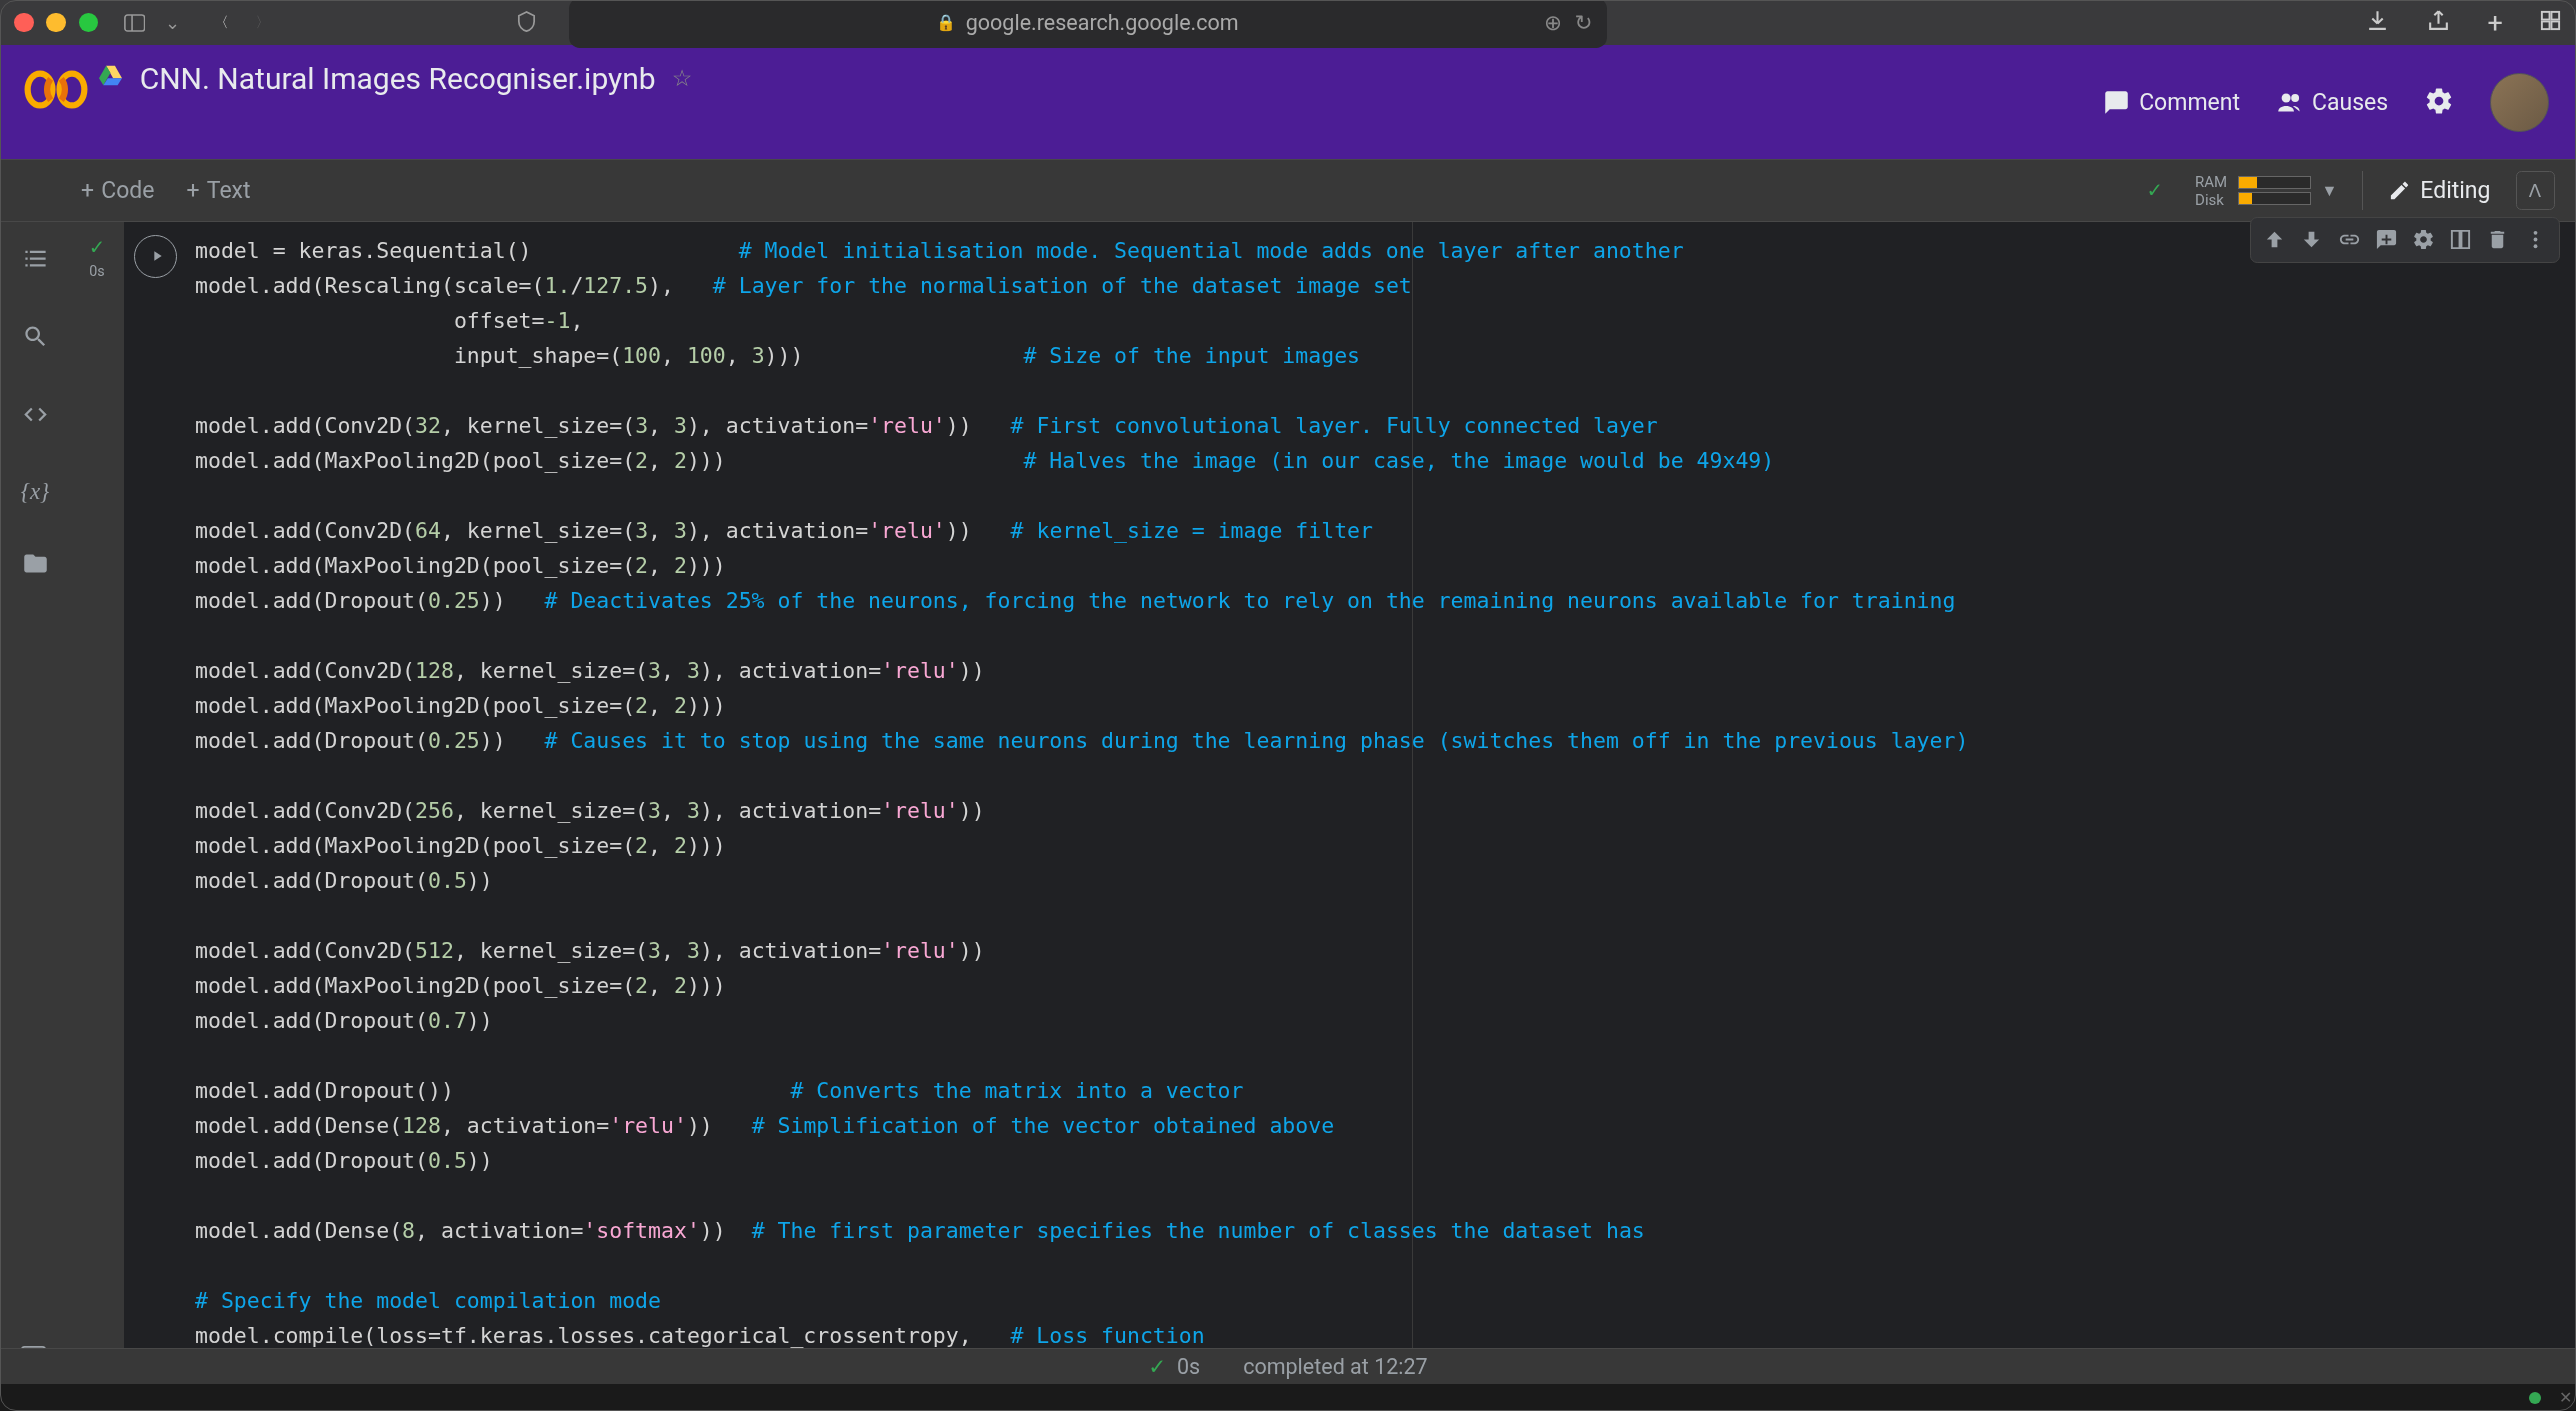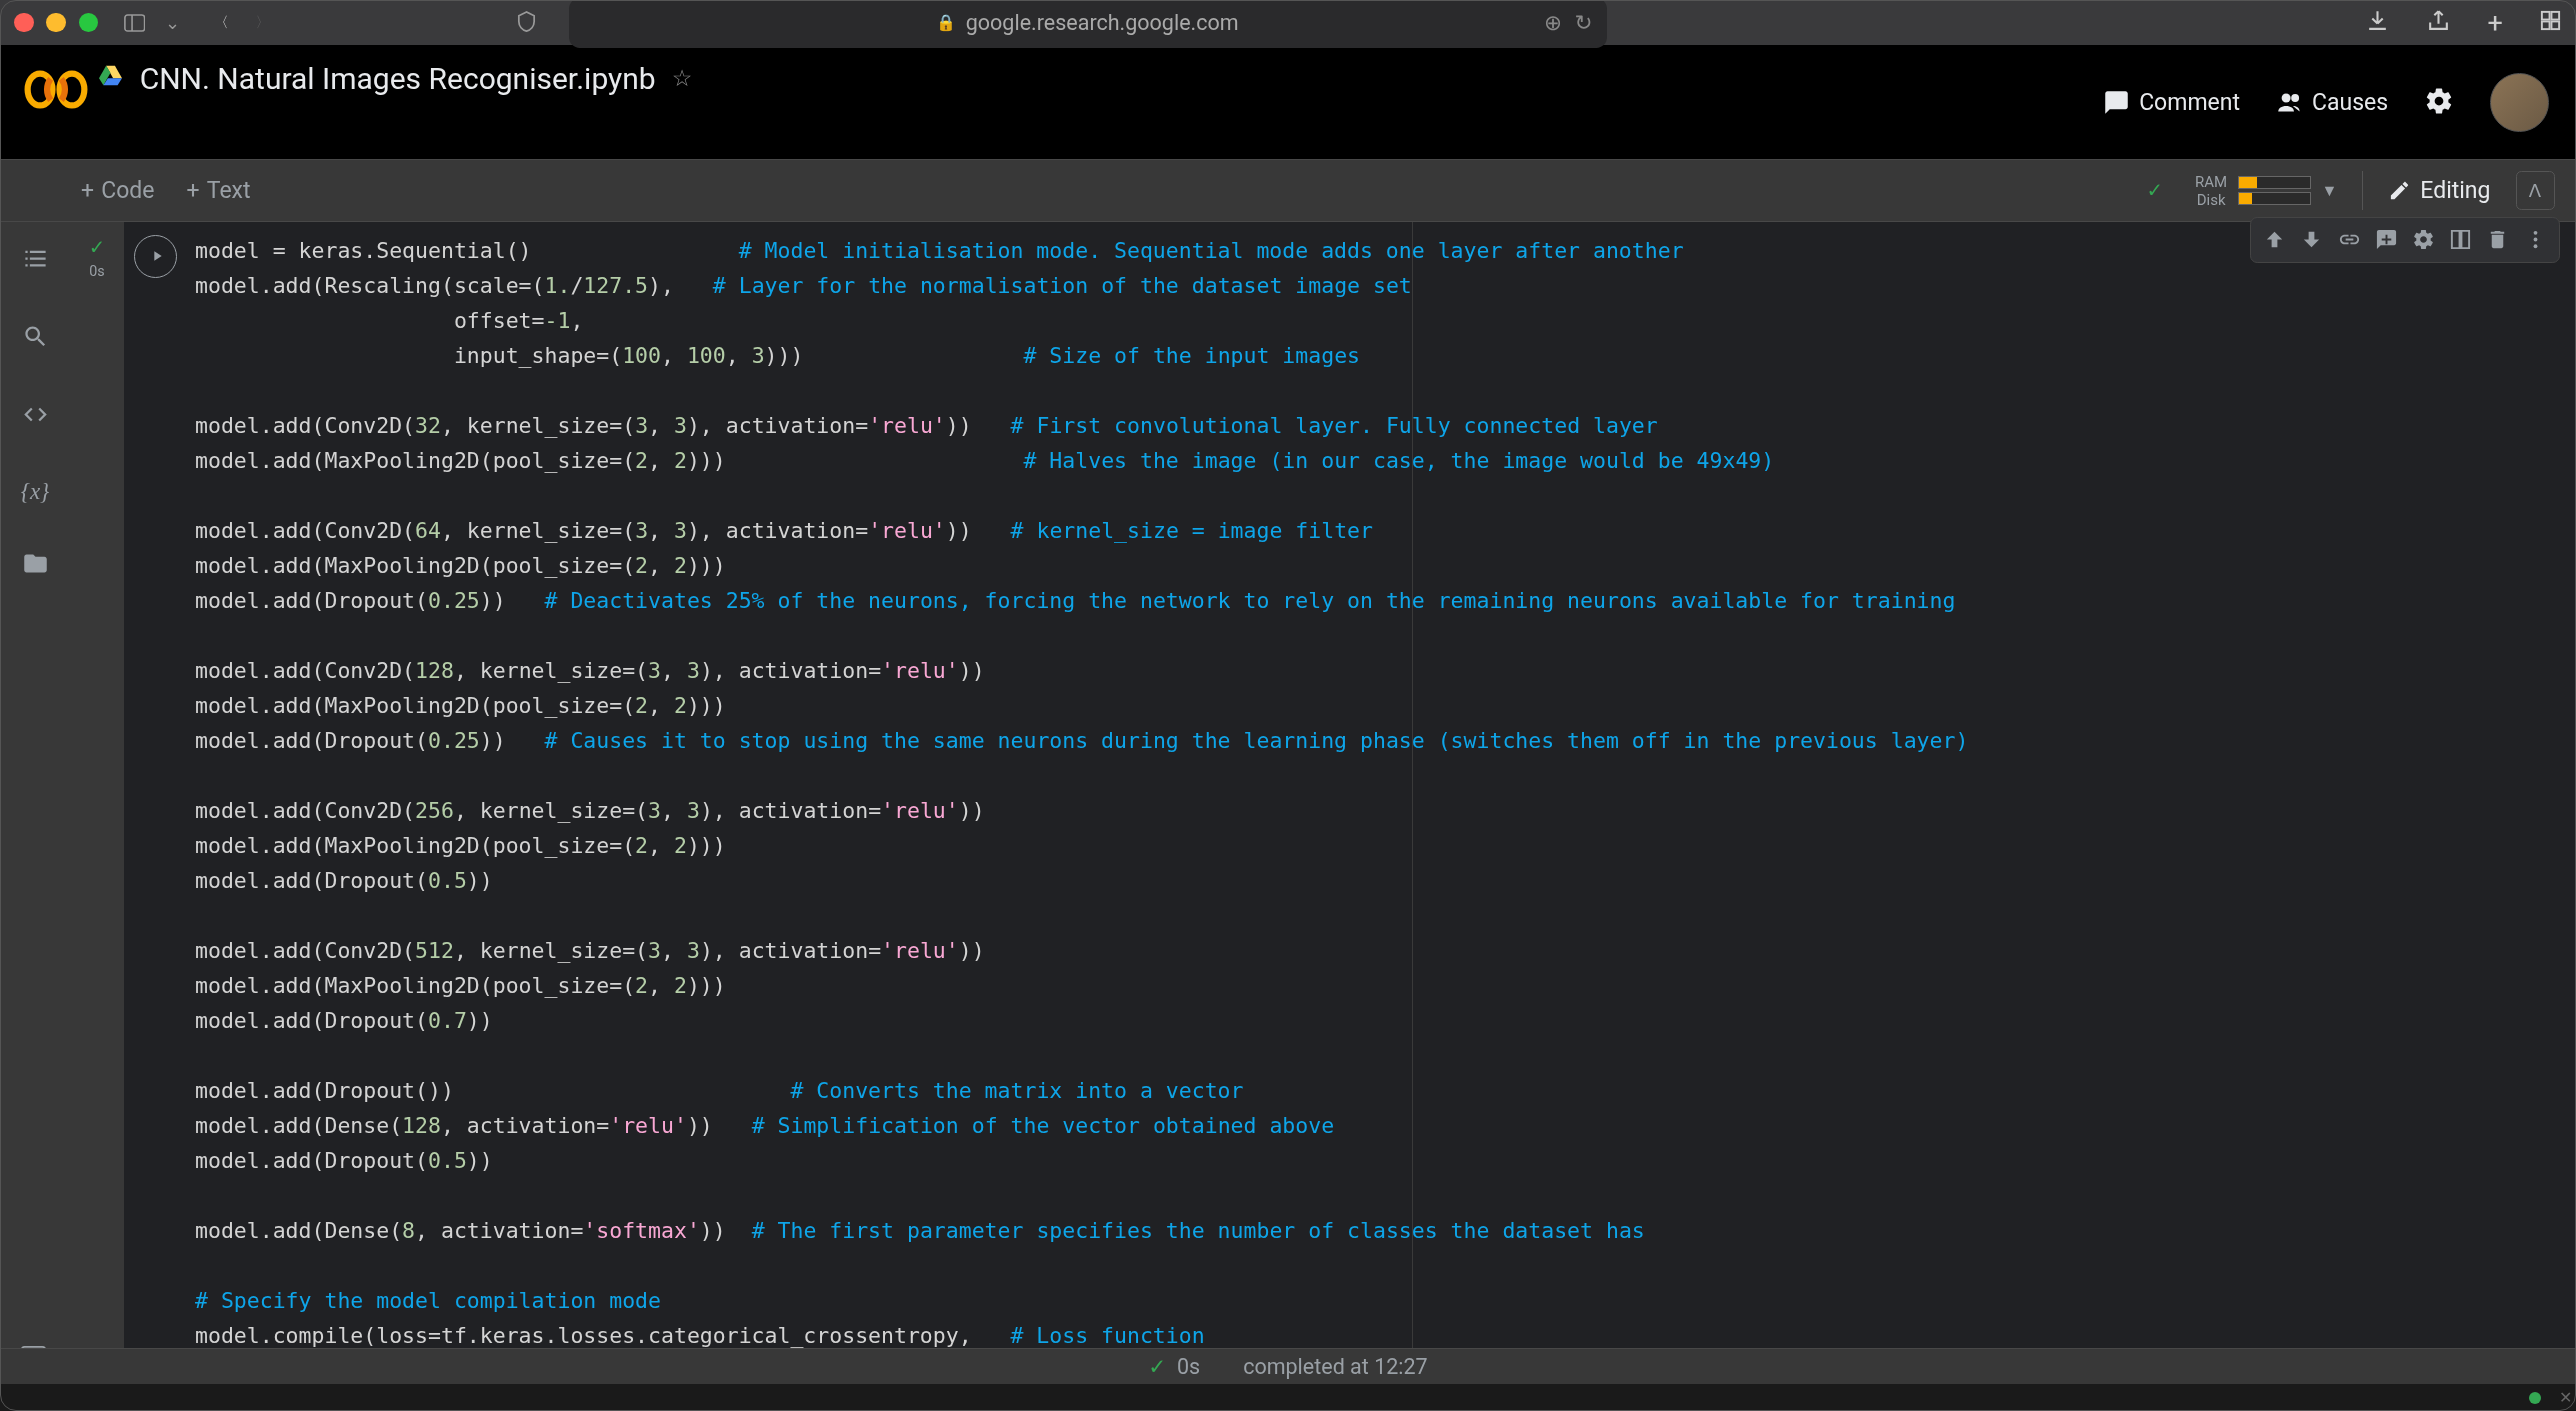--- a/index.html
+++ b/index.html
@@ -11,41 +11,41 @@
 .sidebar-toggle{width:29px;height:21.5px;display:flex;align-items:center;justify-content:center;color:#999;margin-left:9px}
 .sidebar-toggle svg{width:21.5px;height:18px}
 .chev{color:#999;font-size:18px;margin:0 3.6px}
 .nav-arrows{display:flex;gap:27px;margin-left:18px;color:#888}
 .nav-arrows span:first-child{color:#ccc}
 .shield-badge{color:#888;margin-left:auto}
 .addr-bar{flex:1;max-width:1038px;height:50px;background:#2a2a2c;border-radius:10.7px;display:flex;align-items:center;justify-content:center;gap:9px;color:#aaa;font-size:21.5px;margin:0 18px;position:relative}
 .addr-bar .lock{font-size:16px}
 .addr-right{position:absolute;right:14.3px;display:flex;gap:12.5px;color:#888}
 .chrome-right{display:flex;gap:36px;margin-left:auto;color:#ccc;font-size:19.7px;align-items:center}
-.app-header{height:114px;background:#000000;display:flex;padding:0 21.5px}
+.app-header{height:114px;background:#4c1d95;display:flex;padding:0 21.5px}
 .logo-area{display:flex;align-items:flex-start;padding-top:21.5px}
 .colab-logo{width:68px;height:45px;display:flex;align-items:center;justify-content:center}
 .colab-logo svg{width:68px;height:39px}
 .title-area{flex:1;padding-left:7.2px;padding-top:16px}
 .title-row{display:flex;align-items:center;gap:16px;margin-bottom:9px}
 .drive-icon{color:#fdd663;font-size:25px}
 .nb-title{font-size:30px;color:#e8eaed;font-weight:400}
 .star-icon{color:#888;font-size:23px}
 .menu-bar{display:flex;gap:27px;font-size:23px;color:#e8eaed}
 .menu-bar span{cursor:pointer}
 .auto-save{text-decoration:underline;color:#9aa0a6}
 .header-right{display:flex;align-items:center;gap:36px;padding-right:5.4px}
 .hdr-btn{display:flex;align-items:flex-end;gap:9px;color:#e8eaed;font-size:23px}
 .hdr-btn svg{width:27px;height:27px;fill:#e8eaed}
 .avatar{width:59px;height:59px;border-radius:50%;background:linear-gradient(135deg,#8b7355,#6b5a45);border:1.8px solid #555}
 .toolbar{height:63px;background:#383838;border-top:0.9px solid #484848;border-bottom:0.9px solid #484848;display:flex;align-items:center;padding:0 21.5px 0 81px}
 .tb-btn{display:flex;align-items:center;gap:7.2px;color:#9aa0a6;font-size:23px;margin-right:32px}
 .tb-right{margin-left:auto;display:flex;align-items:center;gap:25px}
 .ram-disk{display:flex;align-items:center;gap:10.7px}
-.rd-labels{display:flex;flex-direction:column;font-size:15px;color:#9aa0a6;text-align:center;line-height:18px}
+.rd-labels{display:flex;flex-direction:column;font-size:15px;color:#9aa0a6;text-align:left;line-height:18px}
 .rd-bars{display:flex;flex-direction:column;gap:3.6px}
 .rd-bar{width:73px;height:12.5px;background:#2a2a2a;border:0.9px solid #666}
 .rd-bar-fill{height:100%;background:#f9ab00}
 .rd-caret{color:#9aa0a6;font-size:16px}
 .divider{width:0.9px;height:39px;background:#555}
 .edit-btn{display:flex;align-items:center;gap:9px;color:#e8eaed;font-size:23px}
 .chevup{color:#9aa0a6;font-size:18px;border:0.9px solid #555;width:39px;height:39px;border-radius:5.4px;display:flex;align-items:center;justify-content:center}
 .check-green{color:#34a853;font-size:19.7px;margin-right:7.2px}
 .main{display:flex;height:1127px}
 .left-rail{width:70px;background:#383838;display:flex;flex-direction:column;align-items:center;padding-top:23px;gap:45px;color:#9aa0a6;font-size:25px}

